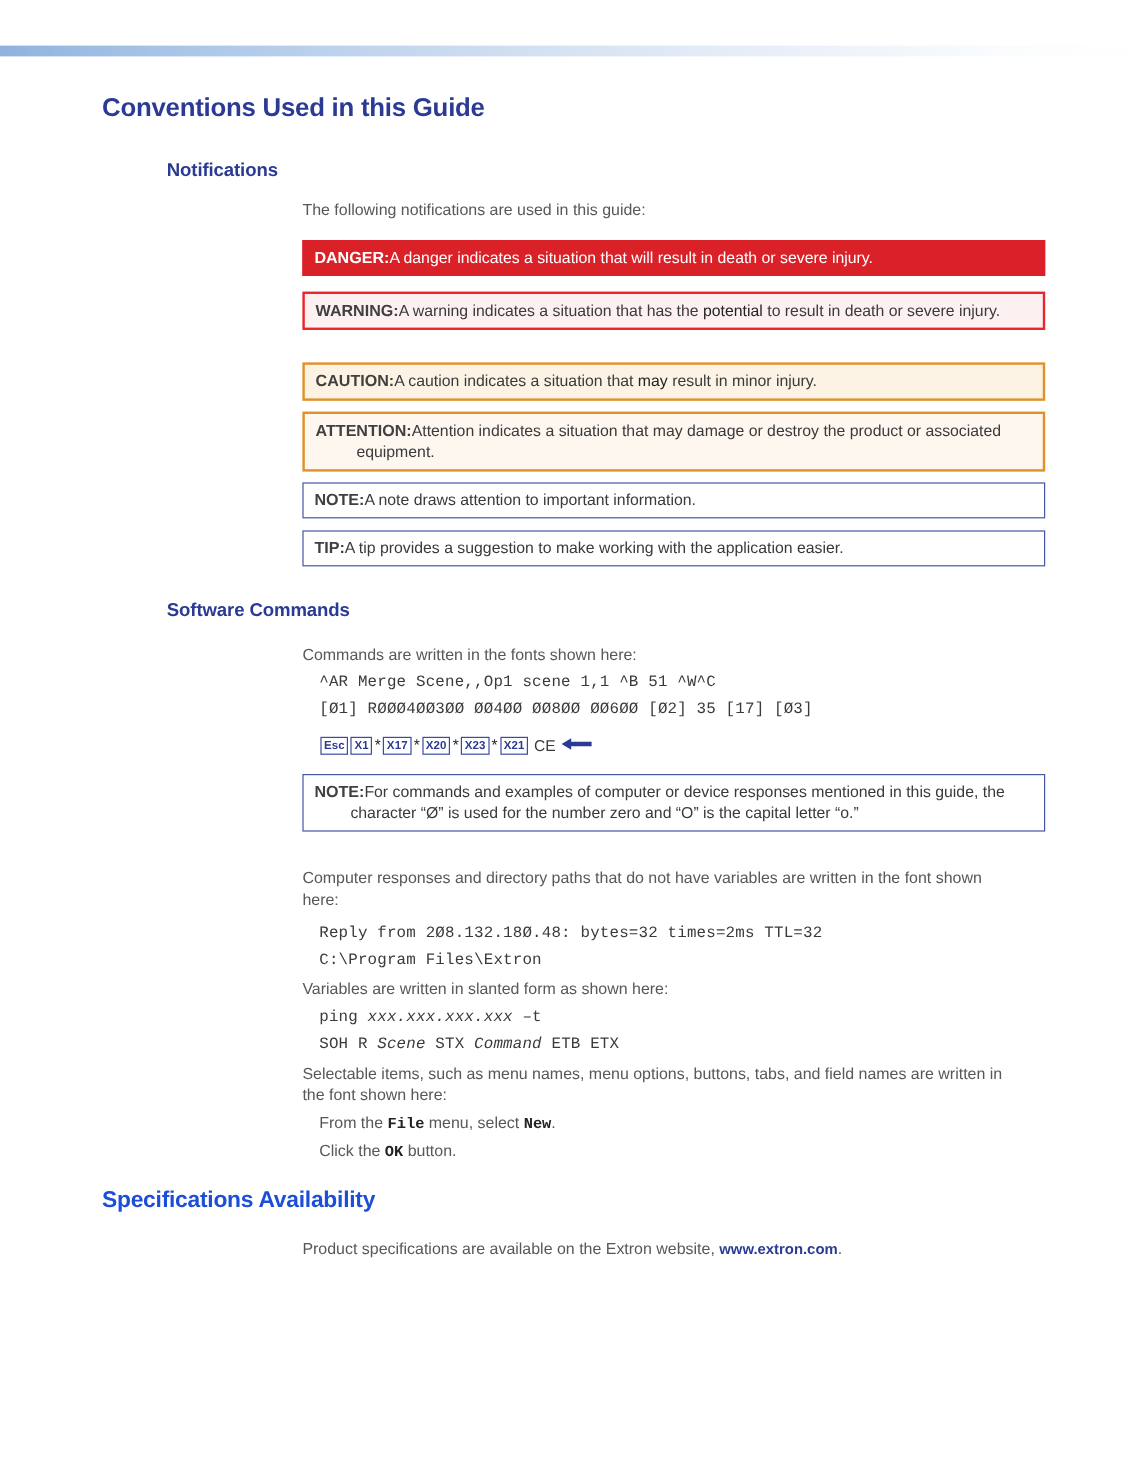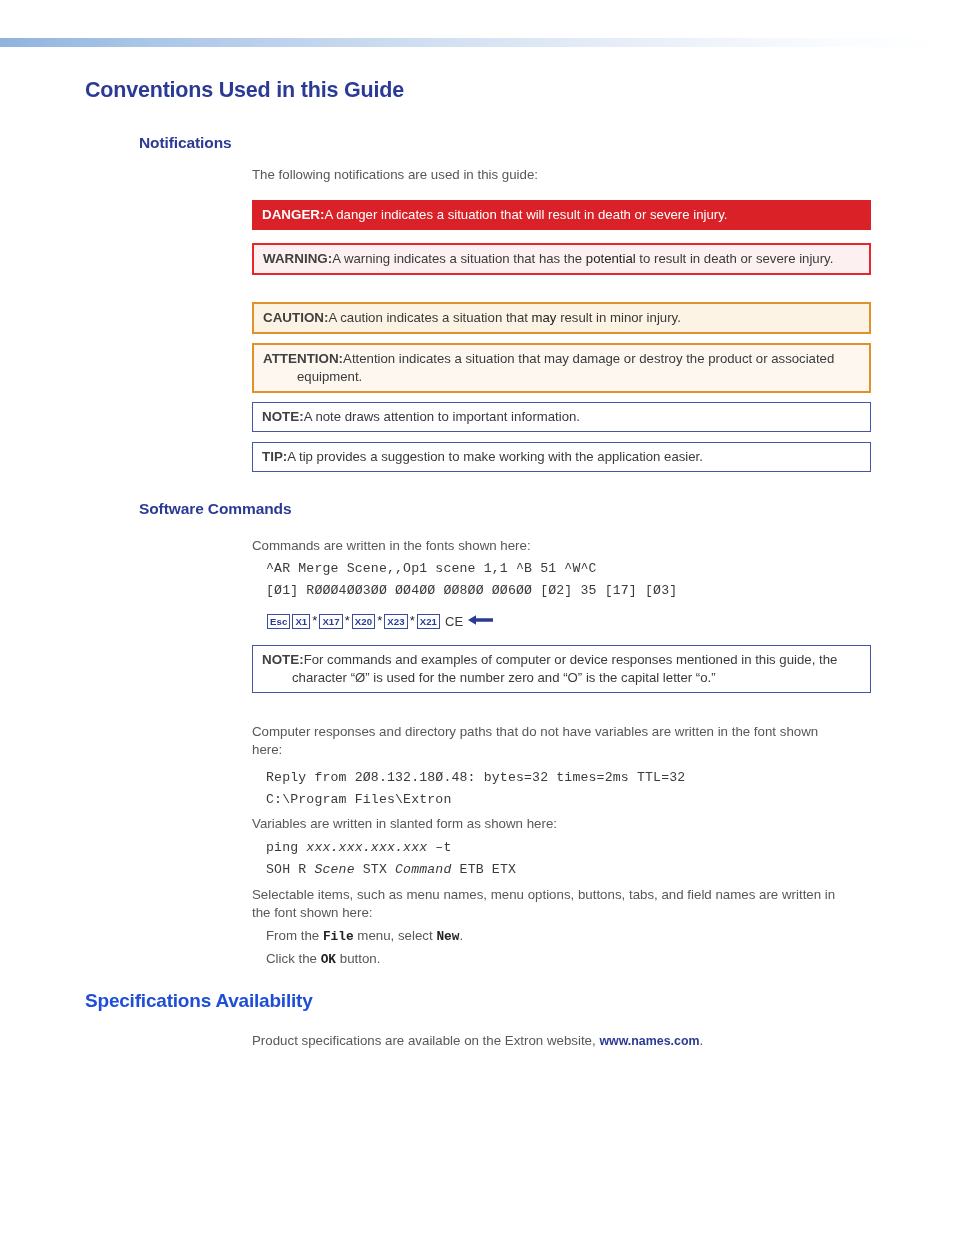--- a/index.html
+++ b/index.html
@@ -327,16 +327,16 @@
 
   <div class="block indent-l4" style="top:950px;">
     <p class="body"><span>Click the </span><span class="inline-mono">OK</span><span> button.</span></p>
   </div>
 
   <div class="block" style="left:85px; top:990px;">
     <h1 class="major-head">Specifications Availability</h1>
   </div>
 
   <div class="block indent-l3" style="top:1032px;">
-    <p class="body"><span>Product specifications are available on the Extron website, </span><a class="link" href="#">www.names.com</a><span>.</span></p>
+    <p class="body"><span>Product specifications are available on the Extron website, </span><a class="link" href="#">www.extron.com</a><span>.</span></p>
   </div>
 
 </div>
 
 </body></html>

